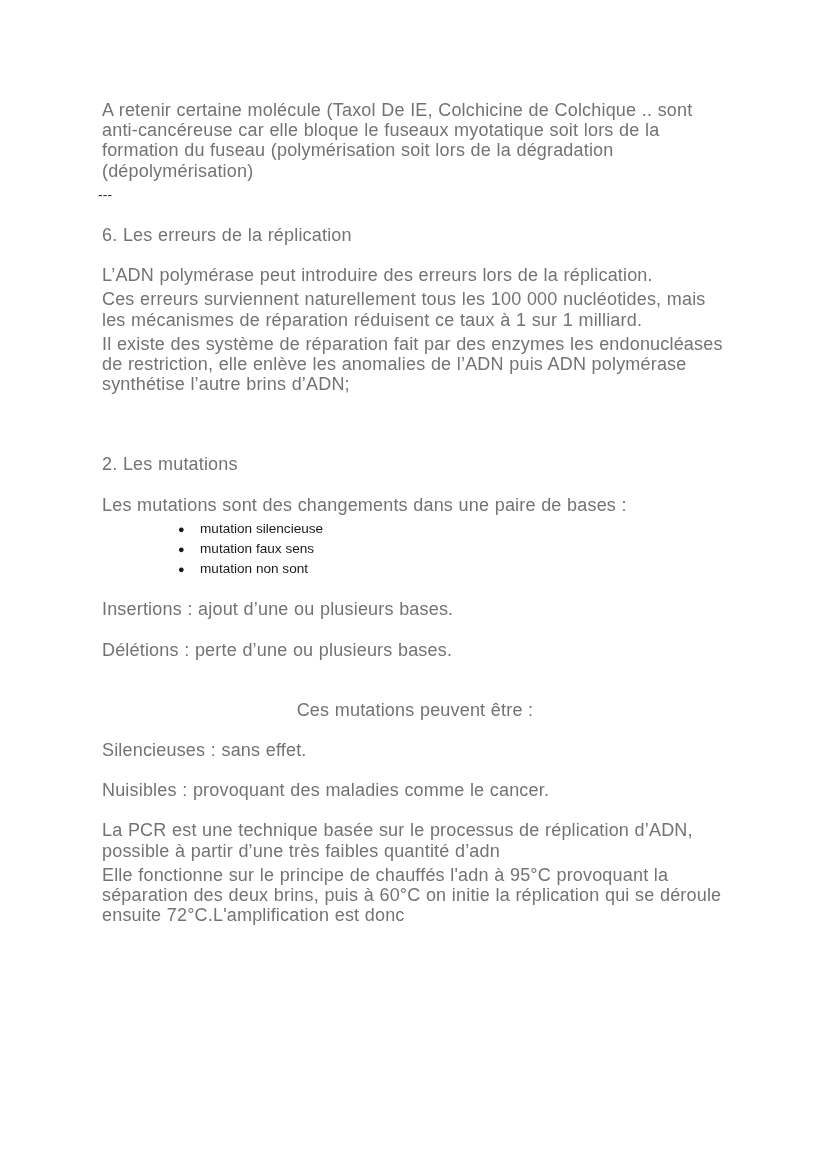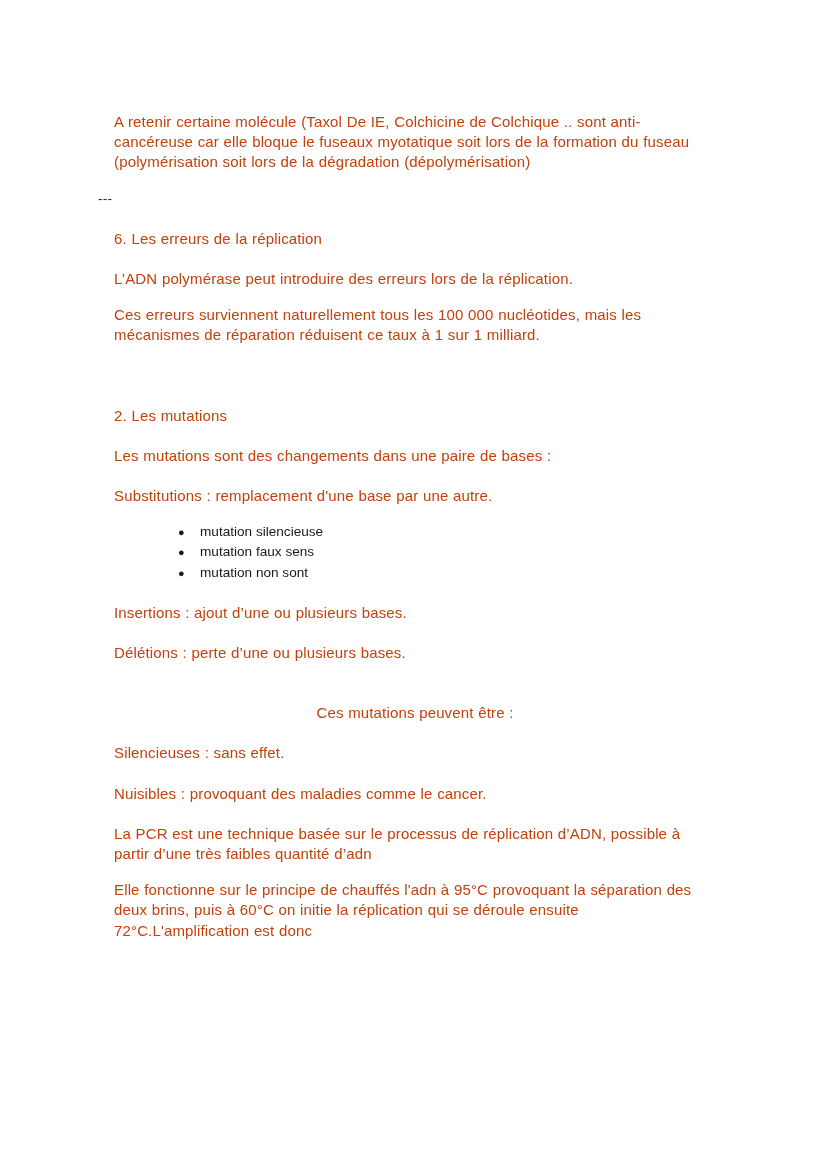--- a/index.html
+++ b/index.html
@@ -21,24 +21,24 @@
     overflow: hidden;
     box-sizing: border-box;
   }
   .doc-body {
     position: absolute;
     left: 98px;
     top: 96px;
     width: 634px;
   }
   .para {
-    font-size: 15px;
+    font-size: 18px;
     line-height: 20.2px;
-    color: #c2410c;
-    margin: 16px;
+    color: #737373;
+    margin: 4px;
     letter-spacing: 0.01em;
     word-spacing: 0.02em;
   }
   
   .gap-1 { margin-top: 20px; }
   .gap-2 { margin-top: 40px; text-align: center; }
   .gap-3 { margin-top: 60px; }
 
   .sep {
     font-size: 13.6px;
@@ -79,26 +79,26 @@
 
     <p class="sep gap-1">---</p>
 
 
     <p class="para gap-1">6. Les erreurs de la réplication</p>
 
     <p class="para gap-1">L’ADN polymérase peut introduire des erreurs lors de la réplication.</p>
 
     <p class="para">Ces erreurs surviennent naturellement tous les 100 000 nucléotides, mais les mécanismes de réparation réduisent ce taux à 1 sur 1 milliard.</p>
 
+    <p class="para">Il existe des système de réparation fait par des enzymes les endonucléases de restriction, elle enlève les anomalies de l’ADN puis ADN polymérase synthétise l’autre brins d’ADN;</p>
 
     <p class="para gap-3">2. Les mutations</p>
 
     <p class="para gap-1">Les mutations sont des changements dans une paire de bases :</p>
 
-    <p class="para gap-1">Substitutions : remplacement d'une base par une autre.</p>
 
     <ul class="bullets">
       <li>
         <span class="dot">●</span>
         <span>mutation silencieuse</span>
       </li>
       <li>
         <span class="dot">●</span>
         <span>mutation faux sens</span>
       </li>

